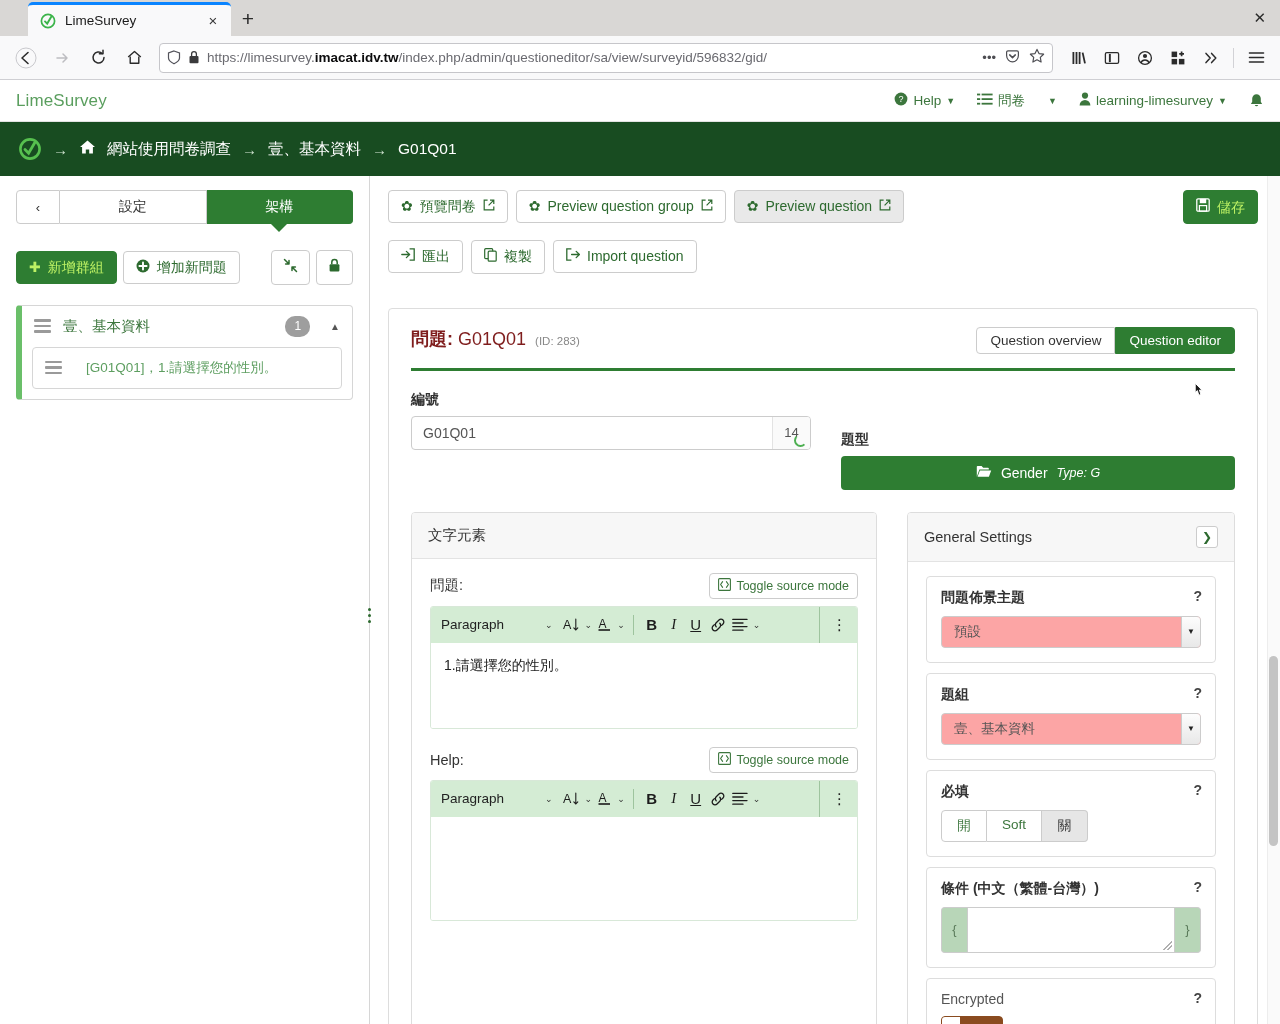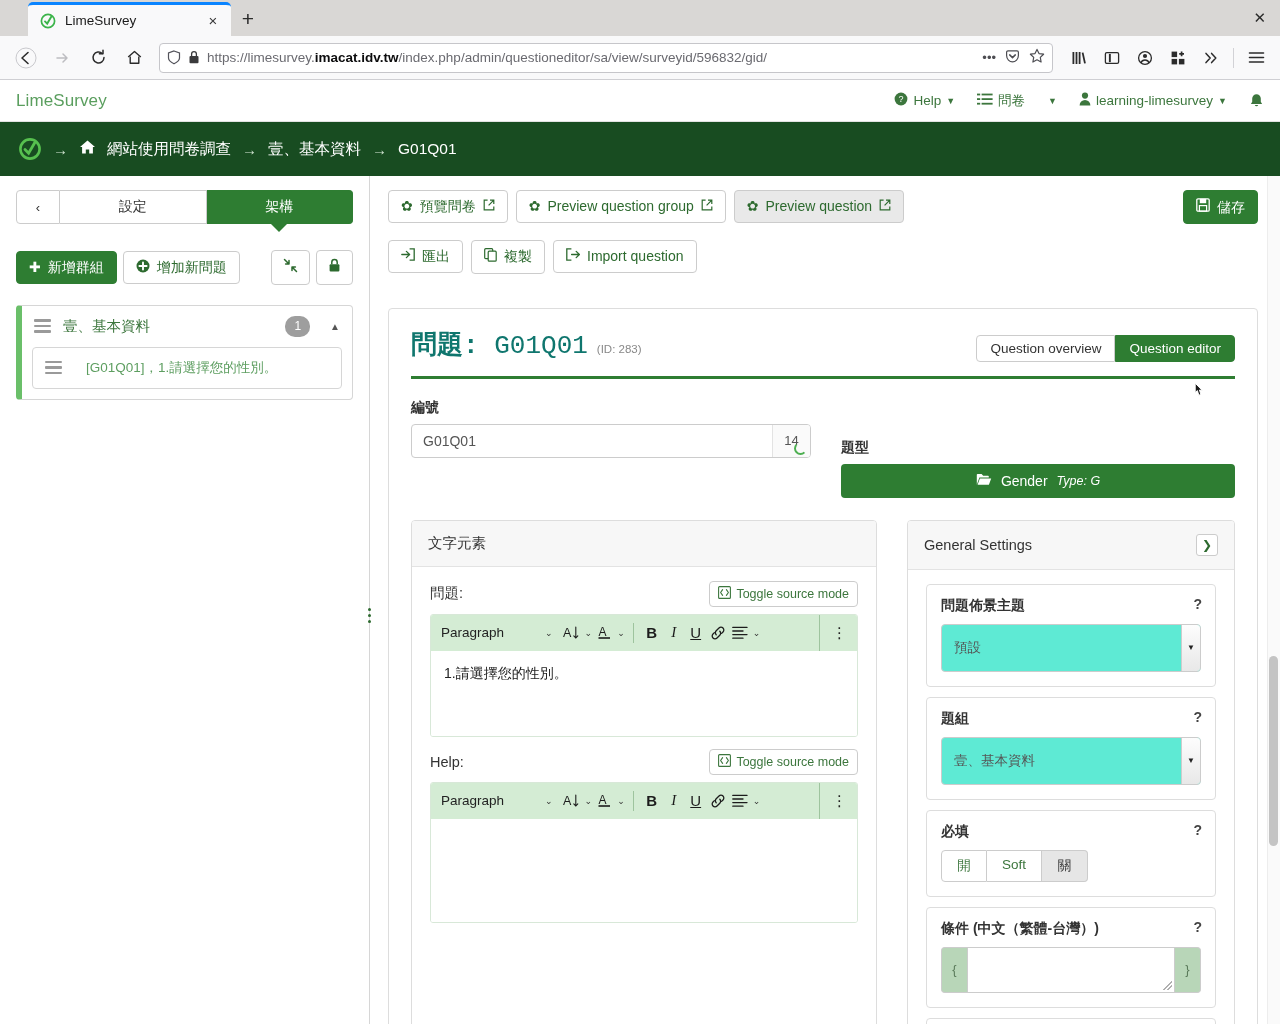--- a/index.html
+++ b/index.html
@@ -123,21 +123,21 @@
     border-left: 9px solid transparent; border-right: 9px solid transparent;
     border-top: 9px solid #2e7d32;
   }
 
   .action-row { display: flex; align-items: center; margin-top: 26px; gap: 0; }
   .btn {
     border: 1px solid #ccc; background: #fff; border-radius: 4px;
     font-size: 14px; color: #2d6a2f; padding: 7px 12px; display: inline-flex;
     align-items: center; gap: 7px; white-space: nowrap; line-height: 1.2;
   }
-  .btn.primary { background: #2e7d32; border-color: #2e7d32; color: #ffffff; align-items: center; }
+  .btn.primary { background: #2e7d32; border-color: #2e7d32; color: #bef264; align-items: center; }
   .btn.icon-only { padding: 7px 11px; }
   .action-row .gap { width: 6px; }
   .action-row .spacer { flex: 1; }
 
   .group-card {
     margin-top: 20px; border: 1px solid #d6d6d6; border-radius: 4px;
     border-left: 6px solid #6abf69; background: #fff; overflow: hidden;
   }
   .group-head {
     display: flex; align-items: center; padding: 10px 12px; gap: 12px;
@@ -167,21 +167,21 @@
   .tool-rows { display: flex; flex-wrap: wrap; gap: 8px; align-items: flex-start; }
   .tool-rows .flexbreak { flex-basis: 100%; height: 0; }
   .btn.hovered { background: #e9e9e9; }
   .save-wrap { margin-left: auto; }
 
   .card-main {
     margin-top: 34px; border: 1px solid #ddd; border-radius: 4px; background: #fff;
     padding: 18px 22px 0 22px; position: relative;
   }
   .q-title-row { display: flex; align-items: baseline; }
-  .q-title { font-size: 26px; color: #0f766e; font-weight: 700; font-family: Liberation Mono, monospace; }
+  .q-title { font-size: 18px; color: #7f1d1d; font-weight: 700; }
   .q-title .code { font-weight: 400; }
   .q-id { font-size: 11.5px; color: #888; margin-left: 9px; }
   .seg { margin-left: auto; display: flex; }
   .seg .s {
     border: 1px solid #ccc; background: #fff; font-size: 13.5px; color: #333;
     padding: 5px 13px;
   }
   .seg .s:first-child { border-radius: 4px 0 0 4px; }
   .seg .s.active {
     background: #2e7d32; border-color: #2e7d32; color: #fff; border-radius: 0 4px 4px 0;
@@ -267,21 +267,21 @@
     border: 1px solid #ddd; border-radius: 4px; padding: 12px 14px 14px 14px;
     margin-bottom: 10px; position: relative;
   }
   .set-title { font-size: 14px; font-weight: 700; color: #333; margin-bottom: 9px; }
   .set-title.plain { font-weight: 400; color: #555; }
   .help-q {
     position: absolute; right: 13px; top: 11px; font-size: 14px;
     font-weight: 700; color: #444;
   }
   .sel {
-    height: 48px; border: 1px solid #ccc; border-radius: 4px; background: #5eead4;
+    height: 32px; border: 1px solid #ccc; border-radius: 4px; background: #fca5a5;
     display: flex; align-items: center; padding-left: 12px; font-size: 13.5px;
     color: #555; position: relative;
   }
   .sel-arrow {
     position: absolute; right: 0; top: 0; bottom: 0; width: 19px;
     background: linear-gradient(#fdfdfd, #e8e8e8); border-left: 1px solid #ccc;
     border-radius: 0 3px 3px 0; display: flex; align-items: center;
     justify-content: center; font-size: 8px; color: #222;
   }
   .tri-group { display: flex; }
@@ -781,21 +781,21 @@
                       <svg width="16" height="13" viewBox="0 0 16 13">
                           <path d="M0.8 1.4 H15 M0.8 5 H11 M0.8 8.6 H15 M0.8 12.2 H11" stroke="#1c1c1c" stroke-width="1.3" stroke-linecap="round"></path>
                         </svg>
                     </span>
                     <span class="ed-chev">⌄</span>
                     <span class="ed-kebab">⋮</span>
                   </div>
                   <div class="ed-content">1.請選擇您的性別。</div>
                 </div>
 
-                <div class="ed-label-row" style="margin-top:12px">
+                <div class="ed-label-row" style="margin-top:18px">
                   <span class="ed-label">Help:</span>
                   <span class="toggle-src">
                     <span>
                       <svg width="13" height="13" viewBox="0 0 13 13">
                           <rect x="0.6" y="0.6" width="11.8" height="11.8" rx="1" fill="none" stroke="#3c763d" stroke-width="1.1"></rect>
                           <path d="M4.6 3.6 L2.6 6.5 L4.6 9.4 M8.4 3.6 L10.4 6.5 L8.4 9.4" fill="none" stroke="#3c763d" stroke-width="1.1" stroke-linecap="round" stroke-linejoin="round"></path>
                         </svg>
                     </span>
                     <span>Toggle source mode</span>
                   </span>

